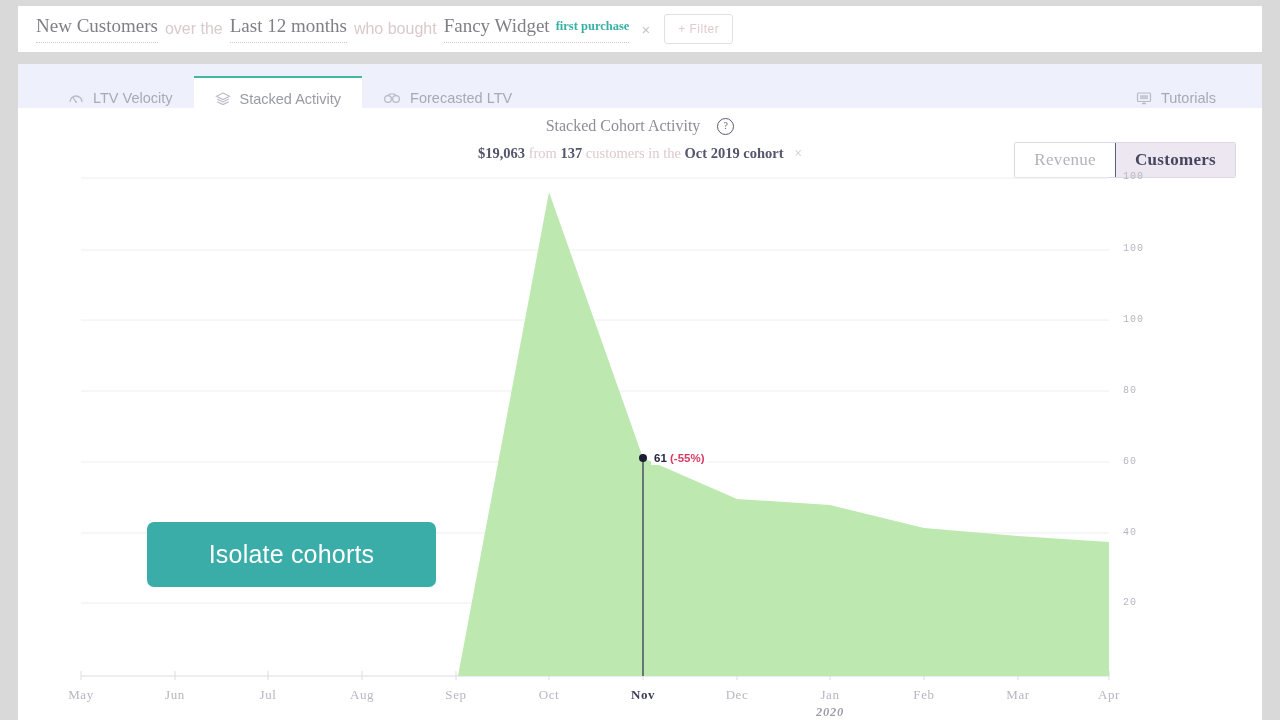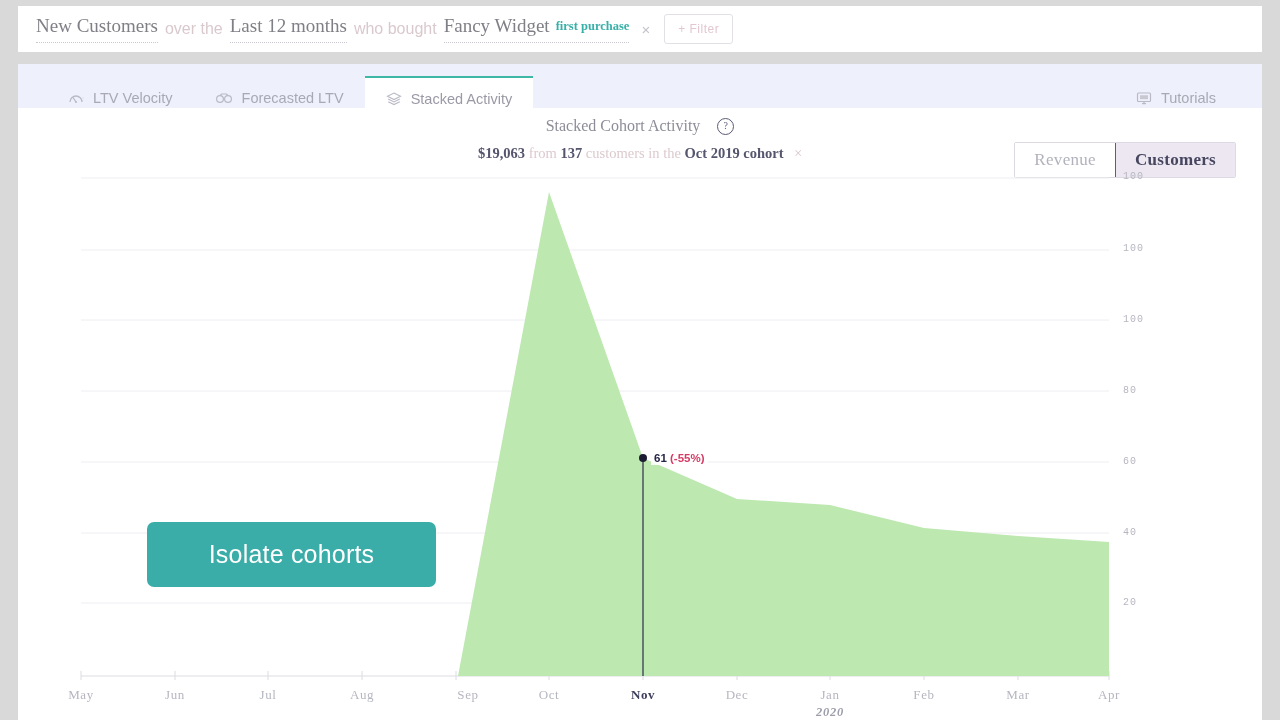--- a/index.html
+++ b/index.html
@@ -273,41 +273,41 @@
           <path d="M2 12 A6 6 0 0 1 14 12" fill="none" stroke="#b9bac6" stroke-width="1.3"></path>
           <line x1="8" y1="12" x2="5" y2="7.5" stroke="#b9bac6" stroke-width="1.3"></line>
           <circle cx="8" cy="12" r="1" fill="#b9bac6"></circle>
           <line x1="14.5" y1="8" x2="15.5" y2="8" stroke="#cfd0da" stroke-width="1.2"></line>
           <line x1="14.2" y1="10.5" x2="15.2" y2="10.8" stroke="#cfd0da" stroke-width="1.2"></line>
         </svg>
       </span>
       <span>LTV Velocity</span>
     </div>
 
+    <div class="tab active">
+      <span class="tab-icon">
+        <svg width="16" height="16" viewBox="0 0 16 16">
+          <path d="M8 2 L14.5 5.3 L8 8.6 L1.5 5.3 Z" fill="none" stroke="#b9bac6" stroke-width="1.1"></path>
+          <path d="M2.2 8 L8 10.9 L13.8 8" fill="none" stroke="#b9bac6" stroke-width="1.1"></path>
+          <path d="M2.2 10.7 L8 13.6 L13.8 10.7" fill="none" stroke="#b9bac6" stroke-width="1.1"></path>
+        </svg>
+      </span>
+      <span>Stacked Activity</span>
+    </div>
+
     <div class="tab">
       <span class="tab-icon">
         <svg width="18" height="16" viewBox="0 0 18 16">
           <circle cx="5" cy="9" r="3.4" fill="none" stroke="#b9bac6" stroke-width="1.2"></circle>
           <circle cx="13" cy="9" r="3.4" fill="none" stroke="#b9bac6" stroke-width="1.2"></circle>
           <path d="M5 5.7 L6.5 4 L11.5 4 L13 5.7" fill="none" stroke="#b9bac6" stroke-width="1.2"></path>
           <line x1="8.4" y1="9" x2="9.6" y2="9" stroke="#b9bac6" stroke-width="1.2"></line>
         </svg>
       </span>
       <span>Forecasted LTV</span>
-    </div>
-
-    <div class="tab active">
-      <span class="tab-icon">
-        <svg width="16" height="16" viewBox="0 0 16 16">
-          <path d="M8 2 L14.5 5.3 L8 8.6 L1.5 5.3 Z" fill="none" stroke="#b9bac6" stroke-width="1.1"></path>
-          <path d="M2.2 8 L8 10.9 L13.8 8" fill="none" stroke="#b9bac6" stroke-width="1.1"></path>
-          <path d="M2.2 10.7 L8 13.6 L13.8 10.7" fill="none" stroke="#b9bac6" stroke-width="1.1"></path>
-        </svg>
-      </span>
-      <span>Stacked Activity</span>
     </div>
 
     <div class="tab-right">
       <span class="tab-icon">
         <svg width="16" height="16" viewBox="0 0 16 16">
           <rect x="1.5" y="3" width="13" height="8.5" rx="1" fill="none" stroke="#b9bac6" stroke-width="1.2"></rect>
           <rect x="4" y="5.2" width="8" height="4" fill="#c7c8d2"></rect>
           <line x1="6" y1="13.6" x2="10" y2="13.6" stroke="#b9bac6" stroke-width="1.2"></line>
           <line x1="8" y1="11.5" x2="8" y2="13.6" stroke="#b9bac6" stroke-width="1.2"></line>
         </svg>
@@ -374,21 +374,21 @@
     <div class="ylab" style="left:1105px; top:206px;">100</div>
     <div class="ylab" style="left:1105px; top:277px;">80</div>
     <div class="ylab" style="left:1105px; top:348px;">60</div>
     <div class="ylab" style="left:1105px; top:419px;">40</div>
     <div class="ylab" style="left:1105px; top:489px;">20</div>
 
     <div class="xlab" style="left:63px;   top:579px;">May</div>
     <div class="xlab" style="left:157px;  top:579px;">Jun</div>
     <div class="xlab" style="left:250px;  top:579px;">Jul</div>
     <div class="xlab" style="left:344px;  top:579px;">Aug</div>
-    <div class="xlab" style="left:438px;  top:579px;margin-left:12px;">Sep</div>
+    <div class="xlab" style="left:438px;  top:579px;">Sep</div>
     <div class="xlab" style="left:531px;  top:579px;">Oct</div>
     <div class="xlab hl" style="left:625px; top:579px;">Nov</div>
     <div class="xlab" style="left:719px;  top:579px;">Dec</div>
     <div class="xlab" style="left:812px;  top:579px;">Jan</div>
     <div class="xlab" style="left:906px;  top:579px;">Feb</div>
     <div class="xlab" style="left:1000px; top:579px;">Mar</div>
     <div class="xlab" style="left:1091px; top:579px;">Apr</div>
     <div class="xyear" style="left:812px; top:597px;">2020</div>
 
     <div class="pt-label" style="left:633px; top:343px;">

